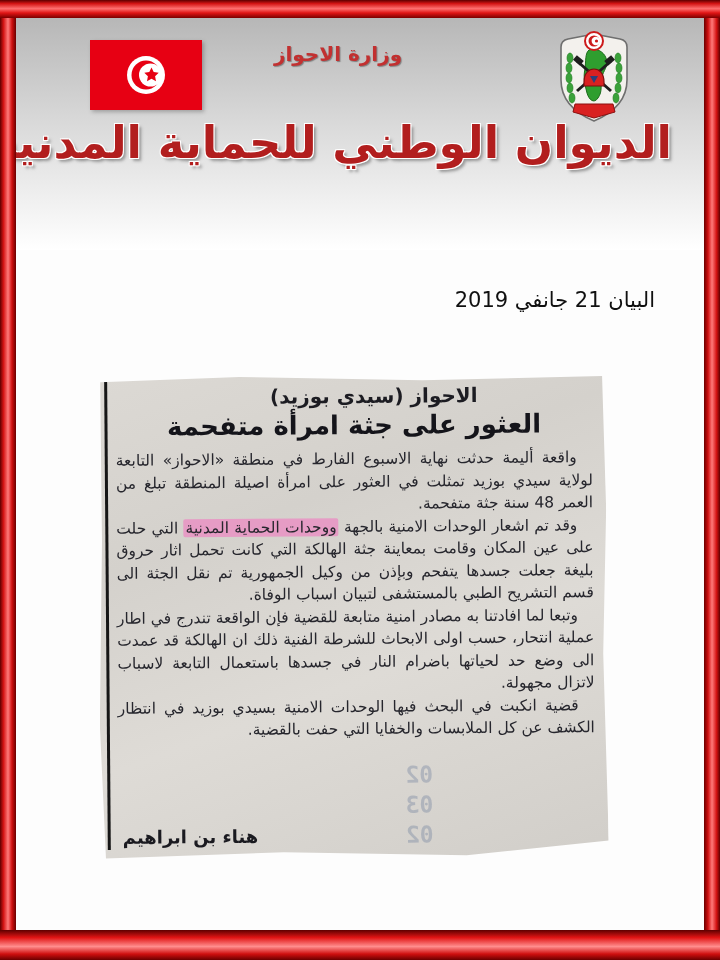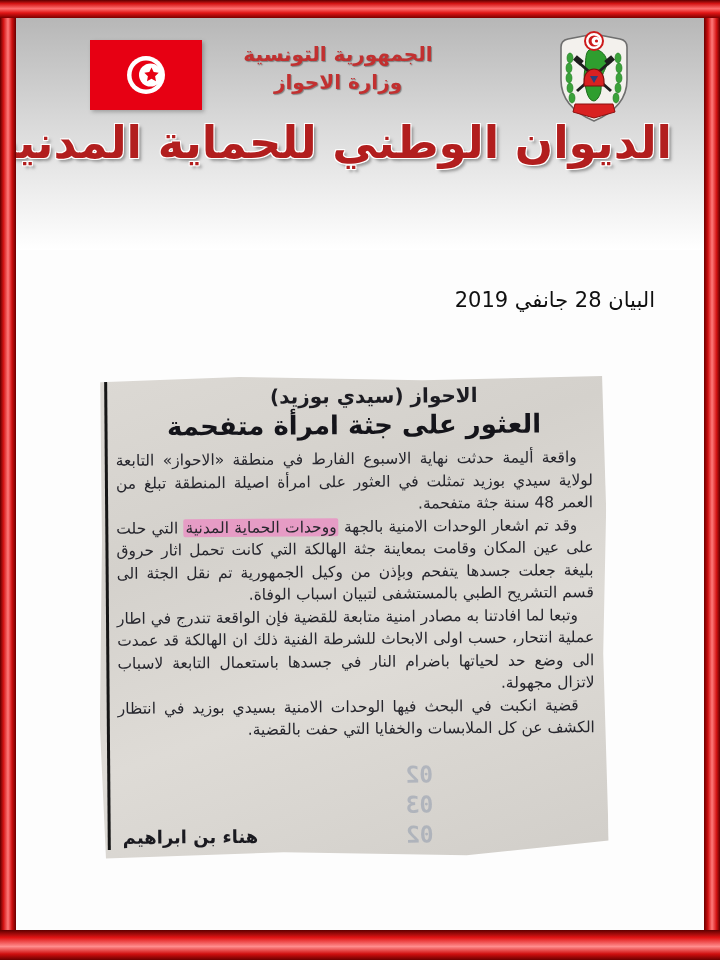--- a/index.html
+++ b/index.html
@@ -98,21 +98,20 @@
   <svg width="112" height="70" viewBox="0 0 112 70">
     <rect x="0" y="0" width="112" height="70" fill="#e70013"></rect>
     <circle cx="56" cy="35" r="19" fill="#ffffff"></circle>
     <circle cx="56" cy="35" r="14.5" fill="#e70013"></circle>
     <circle cx="60.5" cy="35" r="11.5" fill="#ffffff"></circle>
     <polygon fill="#e70013" points="61.5,27.5 63.7,32.1 68.7,32.7 65.1,36.2 66,41.2 61.5,38.7 57,41.2 57.9,36.2 54.3,32.7 59.3,32.1"></polygon>
   </svg>
 </div>
 
 <div class="ministry" dir="rtl">
-  <div>الجمهورية التونسية</div>
   <div>وزارة الاحواز</div>
 </div>
 
 <div class="emblem">
   <svg width="76" height="96" viewBox="0 0 76 96">
 
     <path d="M38 6 L64 11 C69 12 71 15 71 19 L71 52 C71 73 57 85 38 93 C19 85 5 73 5 52 L5 19 C5 15 7 12 12 11 Z" fill="#f3f1ed" stroke="#6f6f6f" stroke-width="1.6"></path>
 
     <g fill="#3aa23a" stroke="#1e7a1e" stroke-width="0.6">
       <ellipse cx="14" cy="30" rx="3" ry="5"></ellipse>
@@ -143,21 +142,21 @@
     <circle cx="38" cy="13" r="5.5" fill="#cc1b1b"></circle>
     <circle cx="39.8" cy="13" r="4.2" fill="#ffffff"></circle>
     <circle cx="40.5" cy="13" r="1.6" fill="#cc1b1b"></circle>
 
     <path d="M19 76 L57 76 L59 84 L38 90 L17 84 Z" fill="#d92121" stroke="#8a1010" stroke-width="1"></path>
   </svg>
 </div>
 
 <div class="org-title" dir="rtl">الديوان الوطني للحماية المدنية</div>
 
-<div class="date-line" dir="rtl">البيان 28 جانفي 2019</div>
+<div class="date-line" dir="rtl">البيان 21 جانفي 2019</div>
 
 <div class="clipping">
   <div class="clip-rule"></div>
   <div class="clip-inner" dir="rtl">
     <div class="clip-dateline">الاحواز (سيدي بوزيد)</div>
     <div class="clip-headline">العثور على جثة امرأة متفحمة</div>
     <div class="clip-body">
         <p class="clip-par"><span>واقعة أليمة حدثت نهاية الاسبوع الفارط في منطقة «الاحواز» التابعة لولاية سيدي بوزيد تمثلت في العثور على امرأة اصيلة المنطقة تبلغ من العمر 48 سنة جثة متفحمة.</span></p>
         <p class="clip-par"><span>وقد تم اشعار الوحدات الامنية بالجهة </span><span class="hl">ووحدات الحماية المدنية</span><span> التي حلت على عين المكان وقامت بمعاينة جثة الهالكة التي كانت تحمل اثار حروق بليغة جعلت جسدها يتفحم وبإذن من وكيل الجمهورية تم نقل الجثة الى قسم التشريح الطبي بالمستشفى لتبيان اسباب الوفاة.</span></p>
         <p class="clip-par"><span>وتبعا لما افادتنا به مصادر امنية متابعة للقضية فإن الواقعة تندرج في اطار عملية انتحار، حسب اولى الابحاث للشرطة الفنية ذلك ان الهالكة قد عمدت الى وضع حد لحياتها باضرام النار في جسدها باستعمال التابعة لاسباب لاتزال مجهولة.</span></p>

